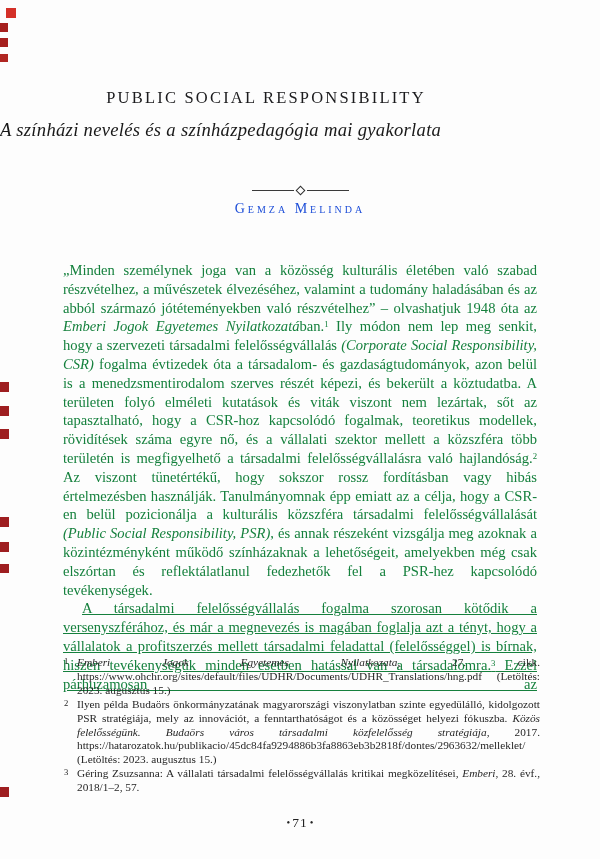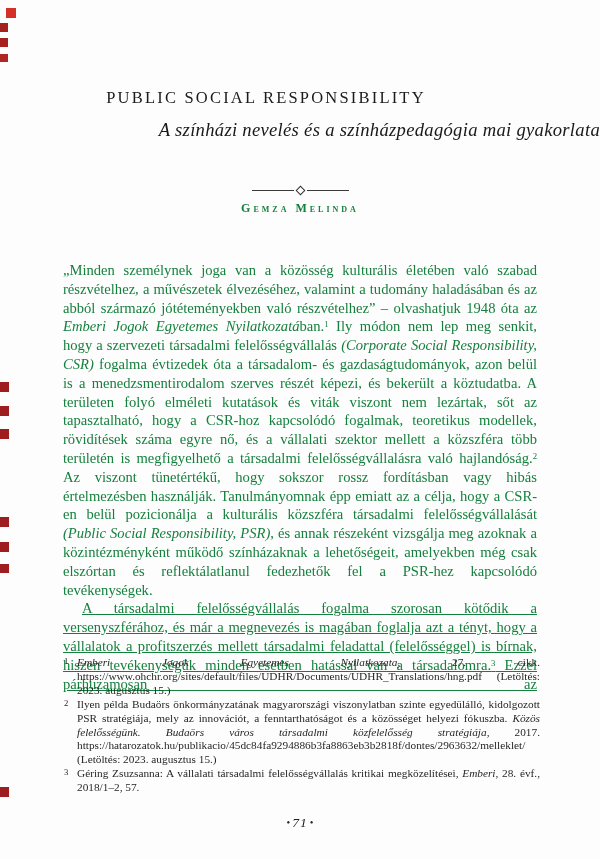--- a/index.html
+++ b/index.html
@@ -12,36 +12,36 @@
   .edge-mark{position:absolute;}
   
   .title{
     position:absolute;top:88px;left:0;width:532px;margin:0;
     font-size:16.5px;font-weight:normal;letter-spacing:2.2px;
     text-align:center;color:#1b1b1d;
   }
   .subtitle{
     position:absolute;top:118px;left:0;width:600px;margin:0;
     font-size:18.6px;font-weight:normal;font-style:italic;
-    line-height:24.8px;letter-spacing:0.3px;text-align:right;color:#191919;
+    line-height:24.8px;letter-spacing:0.3px;text-align:left;color:#191919;
   }
   .subtitle .sub-line{display:block;}
   .ornament{
     position:absolute;top:184px;left:0;width:600px;height:12px;
     display:flex;align-items:center;justify-content:center;
   }
   .orn-line{width:42px;height:1px;background:#3a3a3a;}
   .orn-diamond{
     width:5px;height:5px;border:1px solid #2f2f2f;background:#fdfdfd;
     transform:rotate(45deg);margin:0 3px;
   }
   .author{
     position:absolute;top:201px;left:0;width:600px;margin:0;
-    font-variant:small-caps;font-size:12px;letter-spacing:3px;
-    text-align:center;color:#15803d;font-weight:bold;
+    font-variant:small-caps;font-size:14px;letter-spacing:3px;
+    text-align:center;color:#1d4ed8;
   }
   
   .body-text{
     position:absolute;top:261px;left:63px;width:474px;
     font-size:14.6px;line-height:18.8px;text-align:justify;color:#15803d;
   }
   .para{margin:0;word-spacing:0.4px;}
   .p-indent{text-indent:19px;text-align-last:justify;text-decoration:underline;}
   .body-text sup,.footnotes sup{
     font-size:60%;line-height:0;vertical-align:baseline;position:relative;top:-0.45em;
@@ -51,21 +51,21 @@
     position:absolute;top:656px;left:63px;width:477px;
     font-size:11.3px;line-height:13.9px;text-align:justify;color:#262626;
   }
   .footnote{position:relative;padding-left:14px;overflow-wrap:anywhere;}
   .fn-num{position:absolute;left:1px;top:-1px;font-size:8.6px;}
   
   .pagenum{
     position:absolute;top:815px;left:0;width:600px;
     text-align:center;font-size:13.5px;color:#222;
   }
-  .pn-num{margin:0 2px;letter-spacing:1px;font-style:italic;}
+  .pn-num{margin:0 2px;letter-spacing:1px;}
   .pn-bullet{font-size:10.5px;position:relative;top:-1.5px;}
 </style>
 </head>
 <body>
 
 <div class="page">
 
   <div id="edge-marks">
       <div class="edge-mark" style="left: 6px; top: 8px; width: 10px; height: 10px; background: rgb(212, 48, 40);"></div>
       <div class="edge-mark" style="left: 0px; top: 23px; width: 8px; height: 9px; background: rgb(166, 32, 30);"></div>

